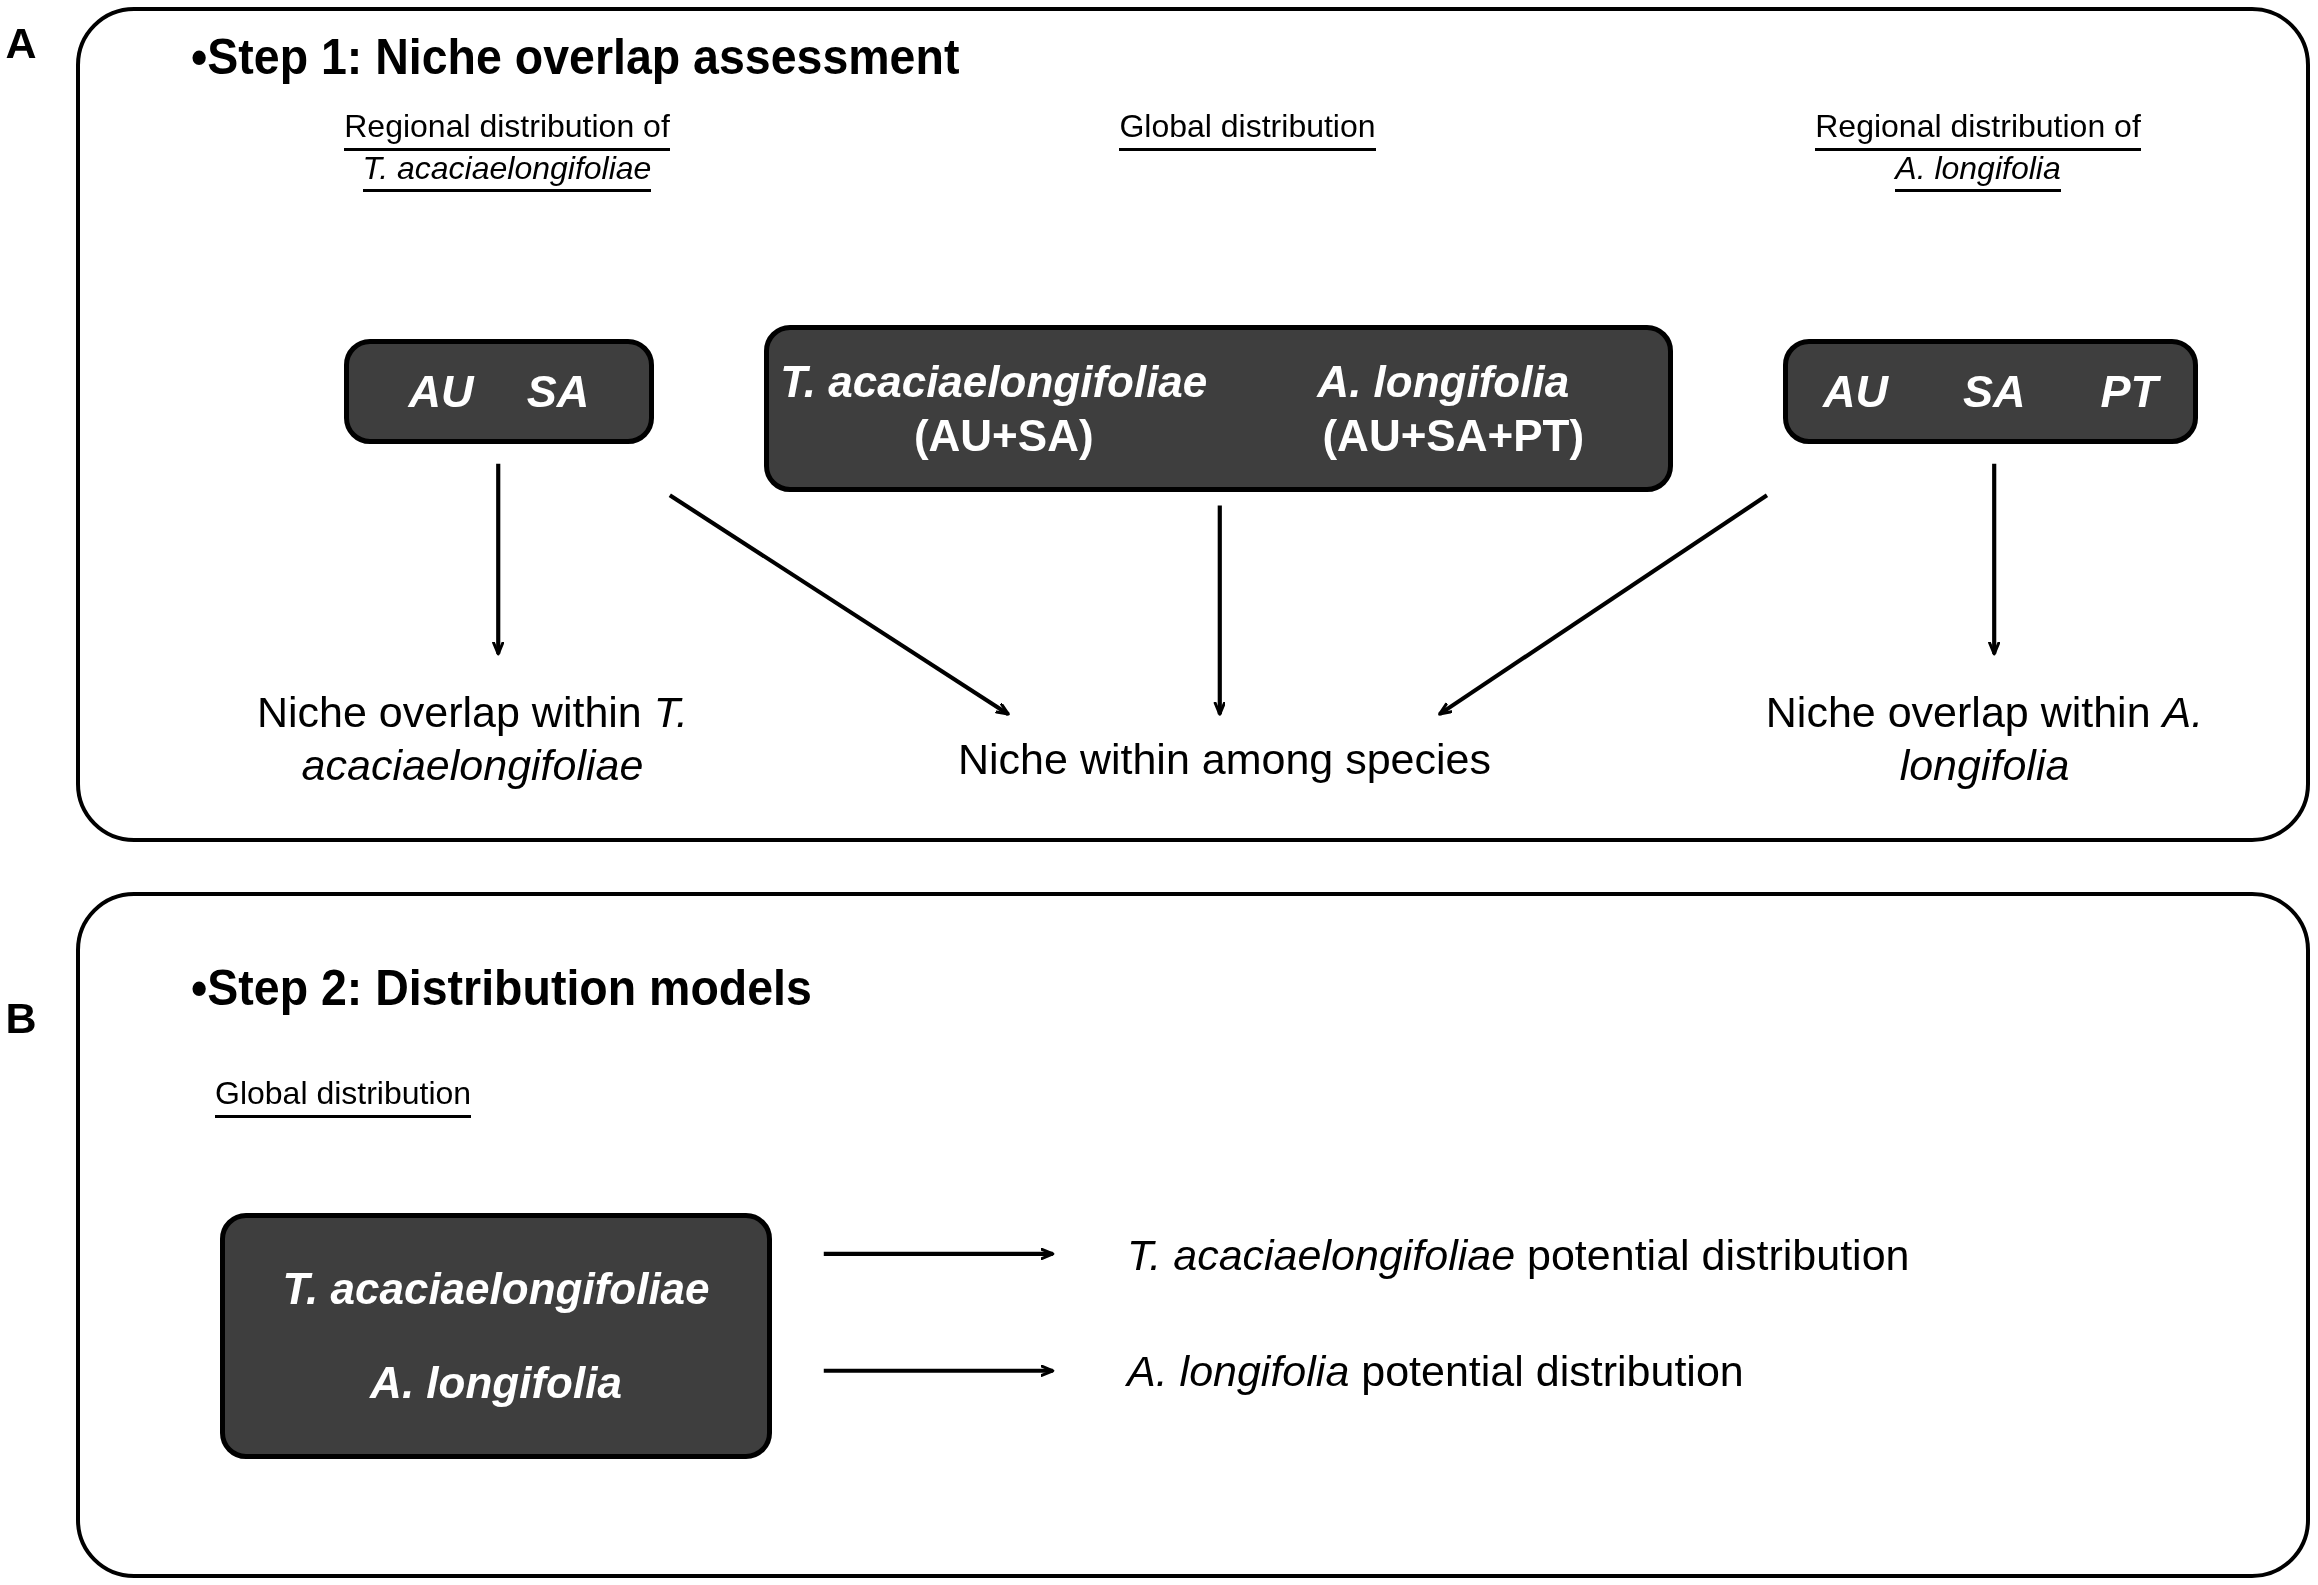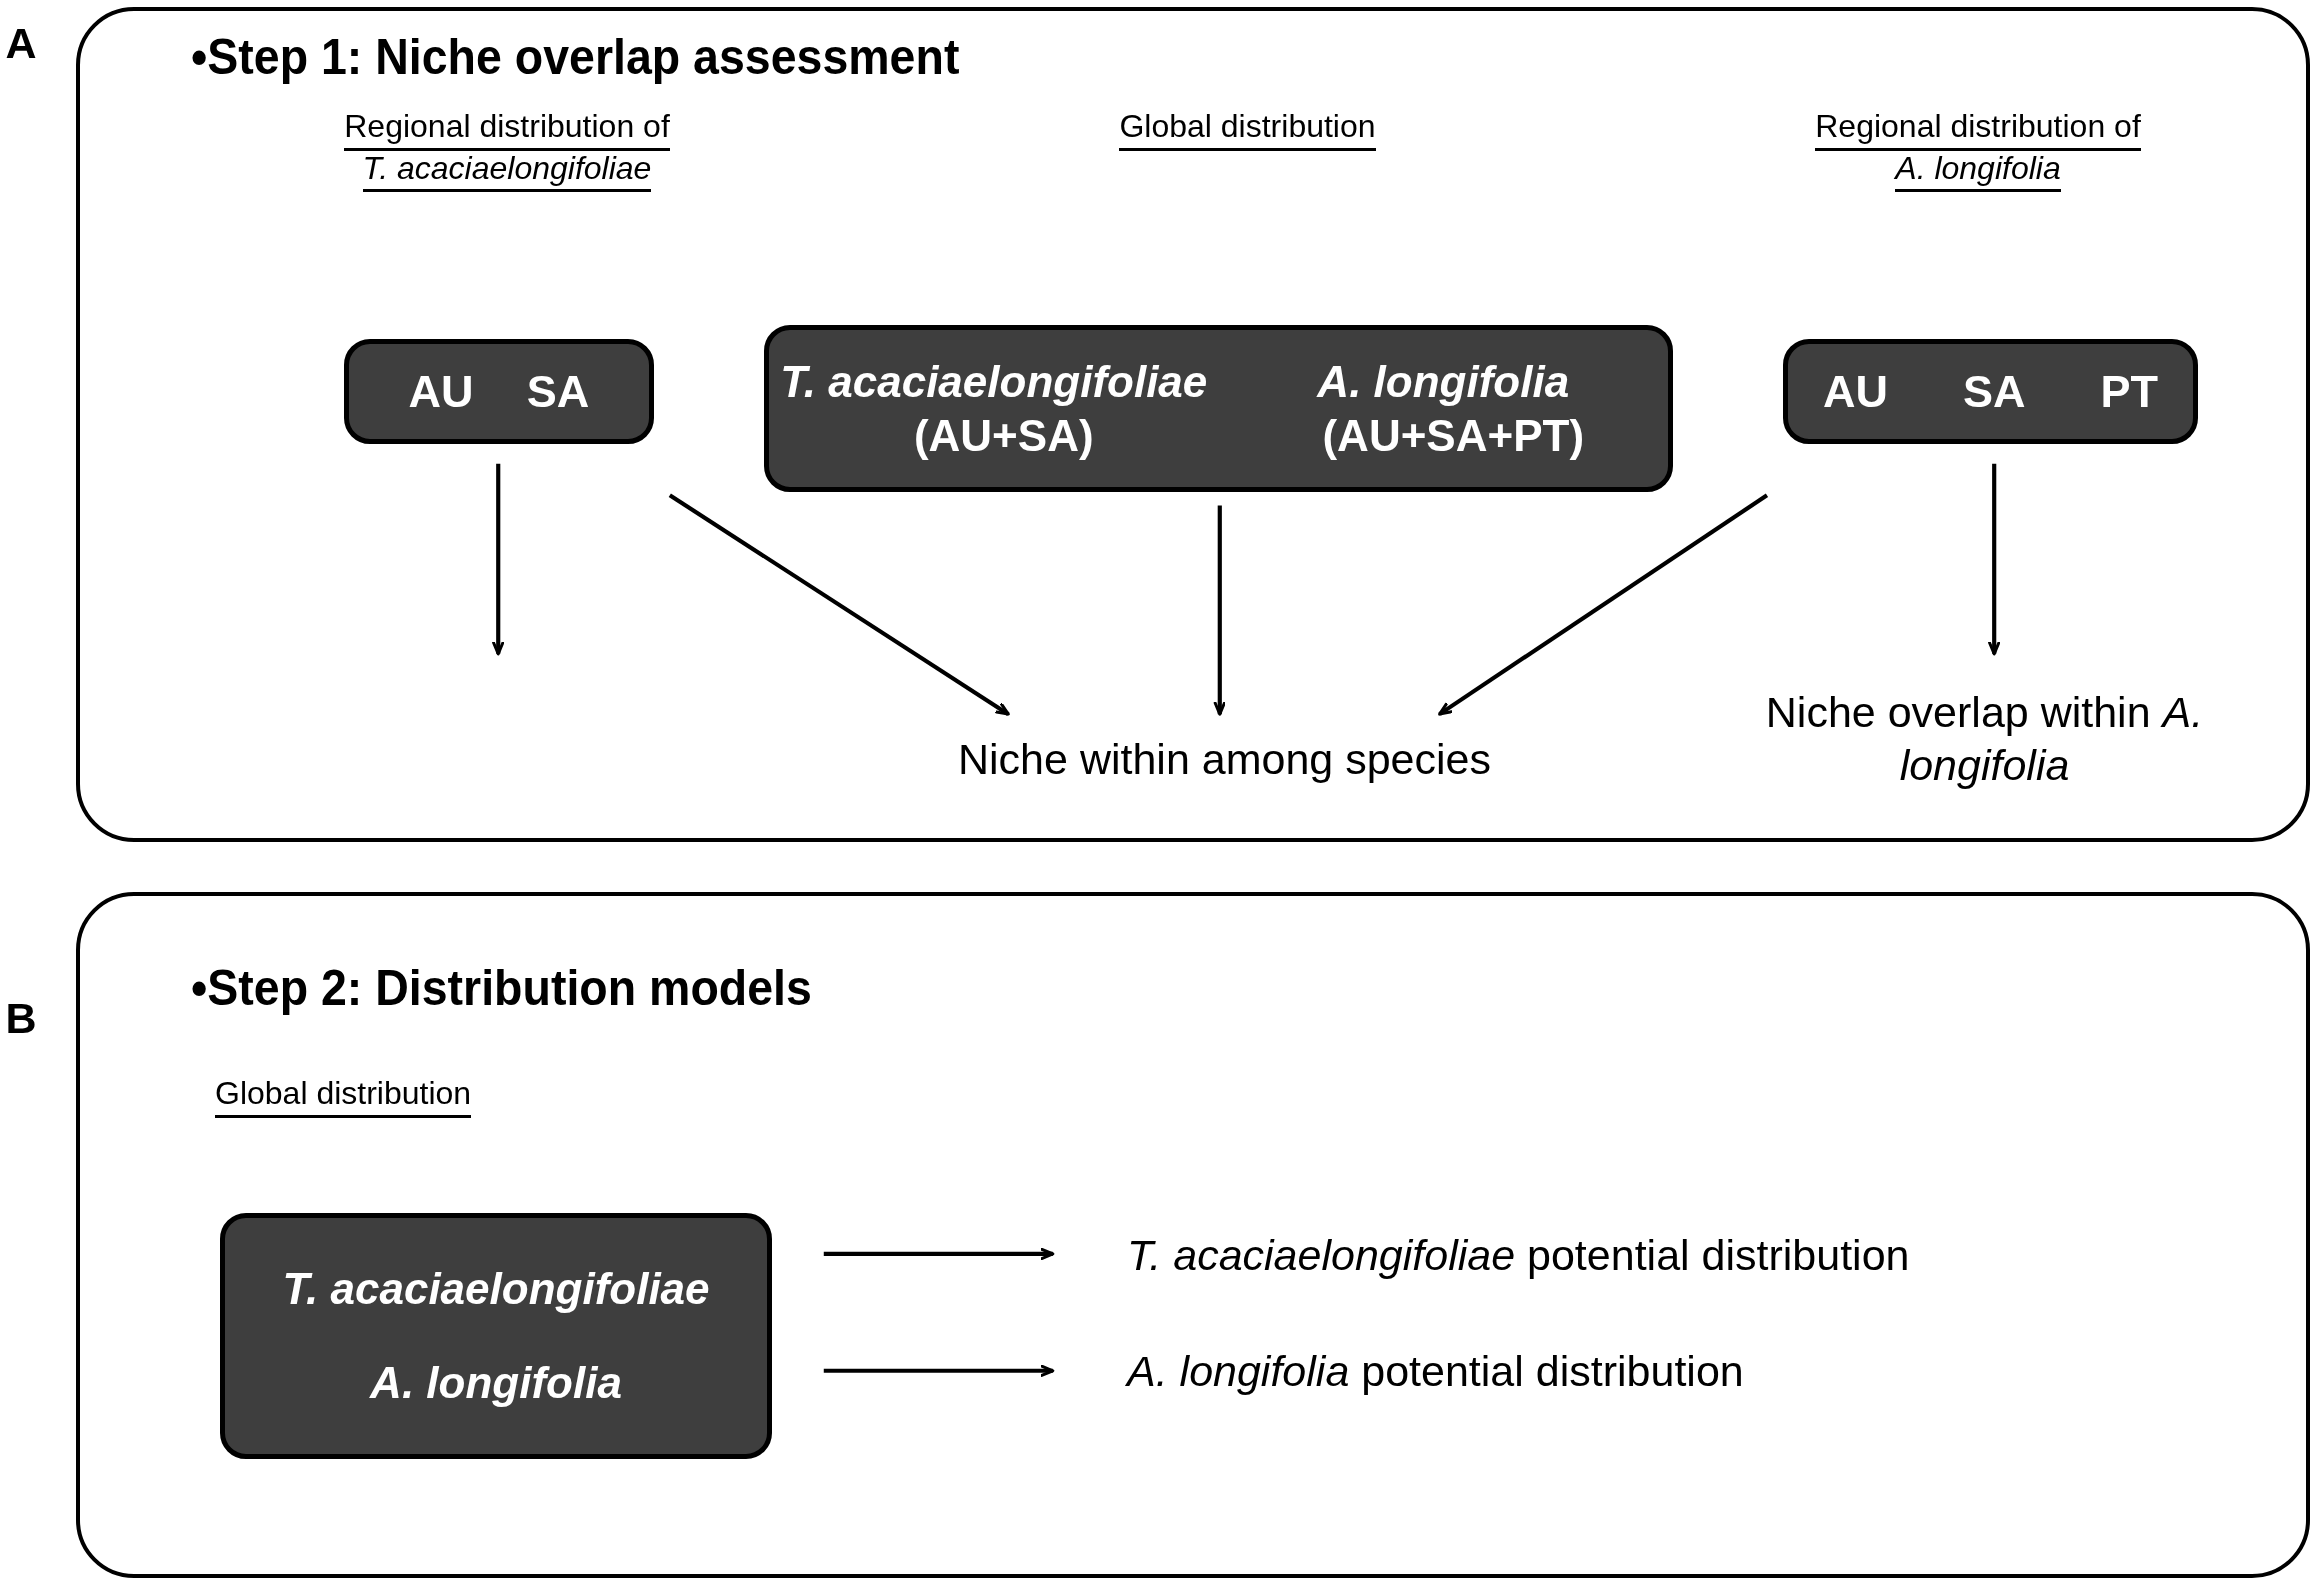--- a/index.html
+++ b/index.html
@@ -76,20 +76,21 @@
     color:#ffffff;
     display:flex;
     align-items:center;
     justify-content:center;
   }
   .dark-box .row{
     display:flex;
     width:100%;
     justify-content:center;
     align-items:center;
+    font-style:italic;
   }
   .chip{
     font-weight:bold;
     font-size:45px;
     line-height:1;
     color:#ffffff;
   }
 
   #box-regional-t{left:344px;  top:339px; width:310px; height:105px;}
   #box-regional-t .row{justify-content:space-around;padding:0 33px;box-sizing:border-box;}
@@ -195,20 +196,23 @@
   </div>
 
   <div class="dark-box" id="box-regional-a">
     <div class="row">
       <span class="chip">AU</span>
       <span class="chip">SA</span>
       <span class="chip">PT</span>
     </div>
   </div>
 
+  <div class="caption" id="cap-left">
+    <span>Niche overlap within </span><span class="ital">T. acaciaelongifoliae</span>
+  </div>
 
   <div class="caption" id="cap-mid">Niche within among species</div>
 
   <div class="caption" id="cap-right">
     <span>Niche overlap within </span><span class="ital">A. longifolia</span>
   </div>
 
   <div class="panel" id="panel-b"></div>
 
   <div class="panel-letter" id="letter-b">B</div>

